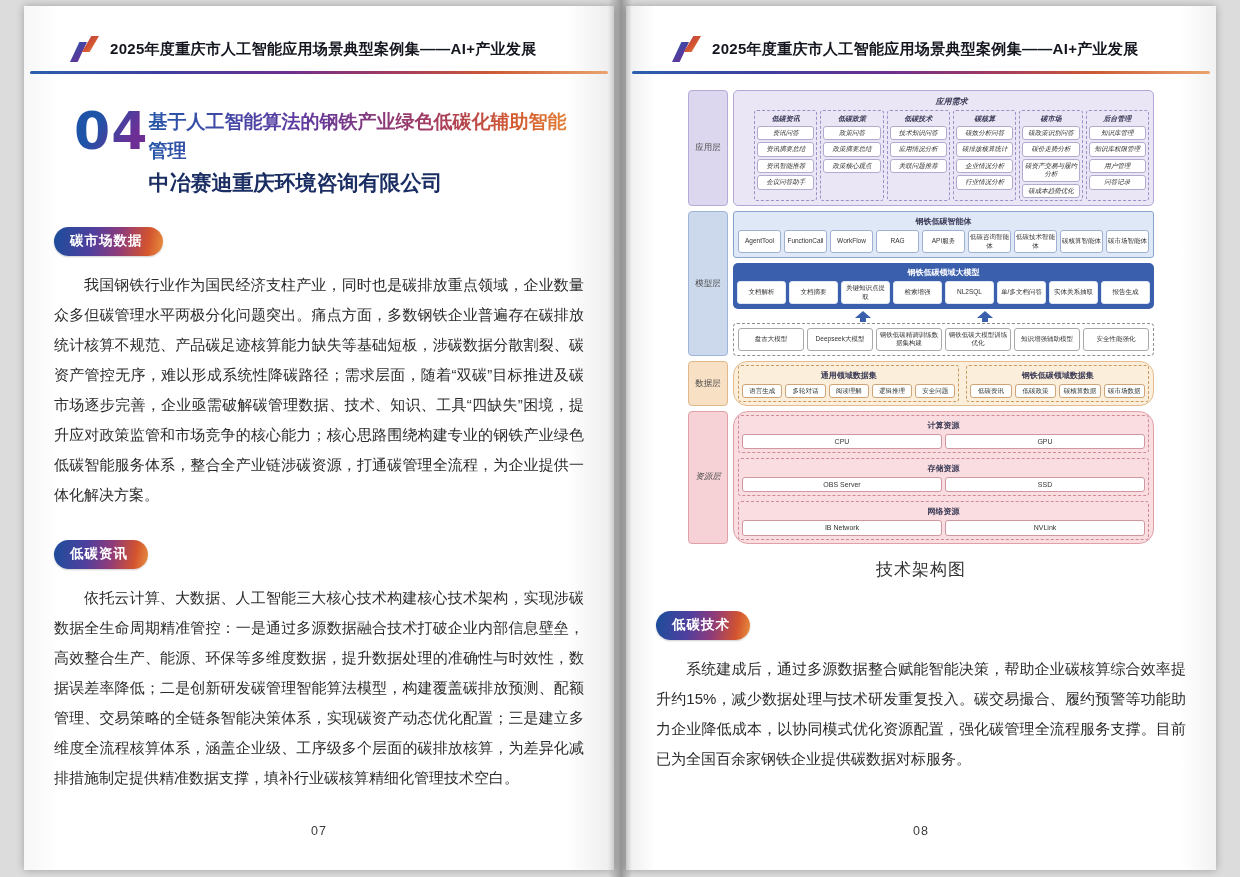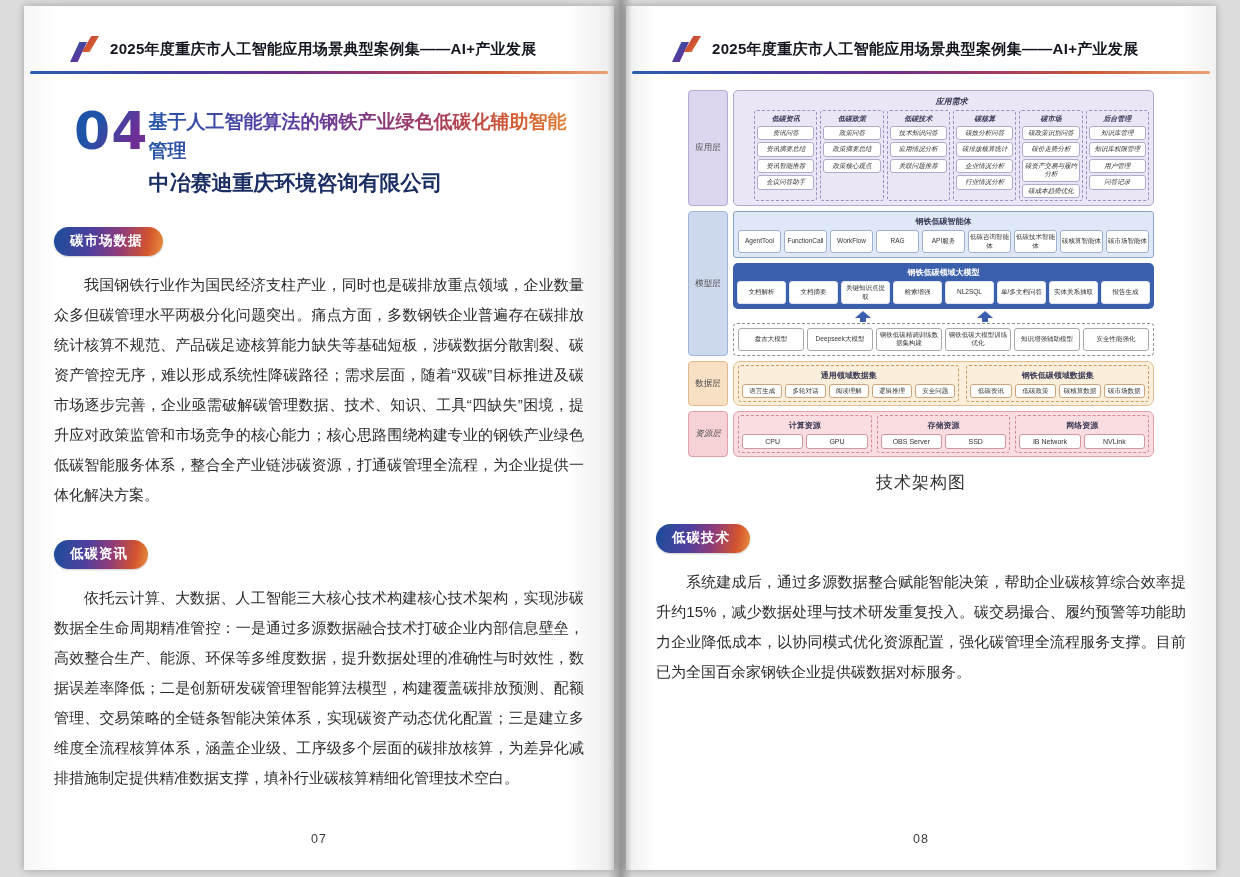--- a/index.html
+++ b/index.html
@@ -45,21 +45,21 @@
     background: linear-gradient(90deg,#2456a8 0%,#5f3aa0 35%,#a23a62 65%,#d35a2f 85%,#e58a3c 100%);
     -webkit-background-clip:text; background-clip:text; color:transparent; }
   .case-company { font-size:21px; font-weight:700; color:#1b2e63; margin-top:4px; }
   
   .section { padding:0 30px 0 30px; }
   .badge { display:inline-block; margin:30px 0 14px 0; padding:5px 20px 6px 16px;
     border-radius:15px; color:#ffffff; font-size:13.5px; font-weight:700; letter-spacing:1px;
     background: linear-gradient(100deg,#1b4e9b 0%,#4f3f9e 35%,#8f3b7a 60%,#d3542e 85%,#e8913f 100%);
     box-shadow: 0 1px 2px rgba(0,0,0,.2); }
   .para { font-size:15px; color:#2b2b2b; line-height:30px; text-align:justify; text-indent:2em; }
-  .page-num { position:absolute; bottom:24px; left:0; width:100%; text-align:center;
+  .page-num { position:absolute; bottom:32px; left:0; width:100%; text-align:center;
     font-size:12.5px; color:#3c3c3c; letter-spacing:1px; }
 
   
   .arch { width:466px; margin:16px auto 0 auto; font-size:6.5px; color:#333; }
   .arch-row { display:flex; gap:5px; margin-bottom:5px; }
   .layer-label { flex:0 0 40px; border-radius:4px; display:flex; align-items:center; justify-content:center;
     font-size:8.5px; color:#4a4a4a; border:1px solid transparent; }
   .layer-body { flex:1; min-width:0; }
   .band-title { text-align:center; font-size:8px; color:#3a3a55; padding:2px 0 3px 0; font-weight:700; }
   .dbox { background:#fff; border:1px solid #b3abce; border-radius:3px; padding:2px 1px;
@@ -81,28 +81,28 @@
   .llm-bar .dbox { border-color:#e0e6f2; }
   .arrows { position:relative; height:11px; margin-top:2px; }
   .arrow-up { position:absolute; width:16px; height:11px; }
   .arrow-up .head { width:0; height:0; margin:0 auto;
     border-left:8px solid transparent; border-right:8px solid transparent; border-bottom:7px solid #3a5fad; }
   .arrow-up .stem { width:6px; height:4px; background:#3a5fad; margin:0 auto; }
   .train-box { border:1px dashed #8f8f8f; border-radius:4px; padding:4px; margin-top:1px; background:#fff; }
   .train-box .dbox { border-color:#a9a9a9; }
   
   .lbl-data { background:#f8e0c4; border-color:#e0b88a; }
-  .data-body { background:#fbeeda; border:1px solid #e4bc8e; border-radius:7px; padding:3px 4px; display:flex; gap:7px; }
+  .data-body { background:#fbeeda; border:1px solid #e4bc8e; border-radius:14px; padding:3px 4px; display:flex; gap:7px; }
   .group { border:1px dashed #c99b62; border-radius:3px; padding:2px 3px 3px 3px; }
   .g-wide { flex:11; min-width:0; }
   .g-mid { flex:9; min-width:0; }
   .data-body .dbox { border-color:#cfa377; }
   
   .lbl-res { background:#f6d2d6; border-color:#dfa0a8;font-style:italic; }
-  .res-body { background:#fadde1; border:1px solid #dfa0a8; border-radius:6px; padding:3px 4px; display:flex; gap:5px; }
+  .res-body { background:#fadde1; border:1px solid #dfa0a8; border-radius:15px; padding:3px 4px; display:flex; gap:5px;flex-direction:column; }
   .res-body .group { border-color:#cf8b94; flex:1; min-width:0; }
   .res-body .dbox { border-color:#cf97a0; min-height:15px; font-size:7px; }
   .arch-caption { text-align:center; font-size:17px; color:#333; margin-top:14px; letter-spacing:1px; }
 </style>
 </head>
 <body>
 
 <div class="page page-left">
   <div class="page-header">
     <div class="logo">

